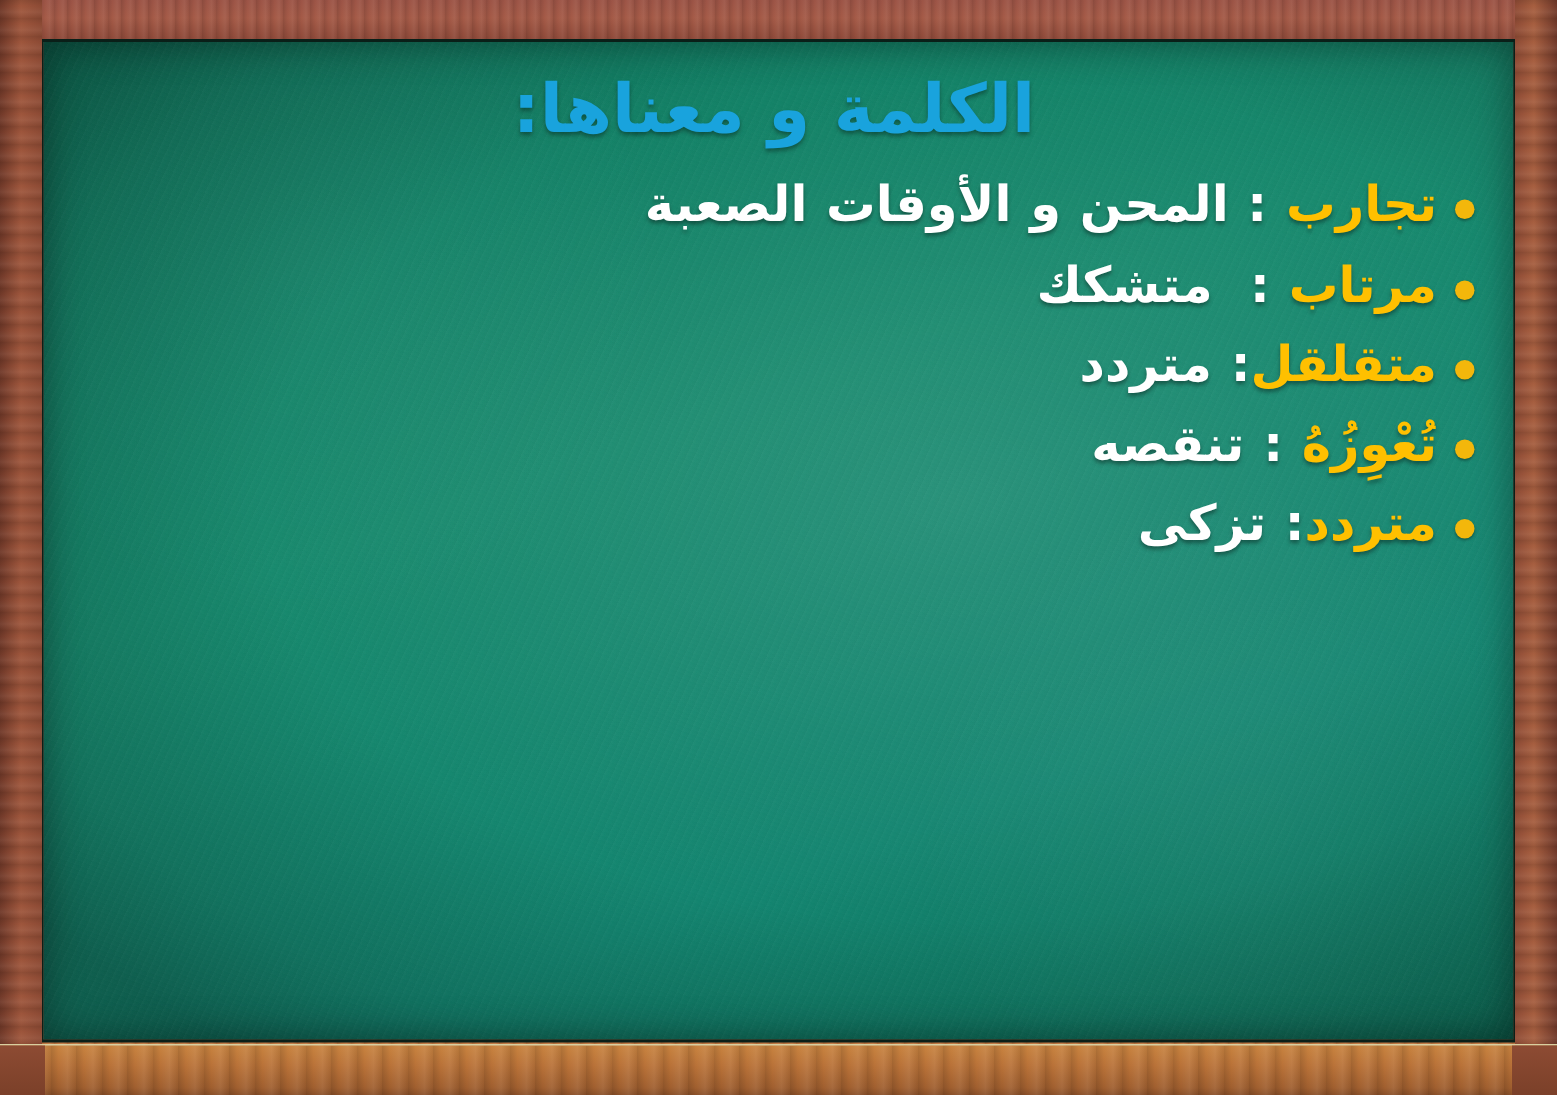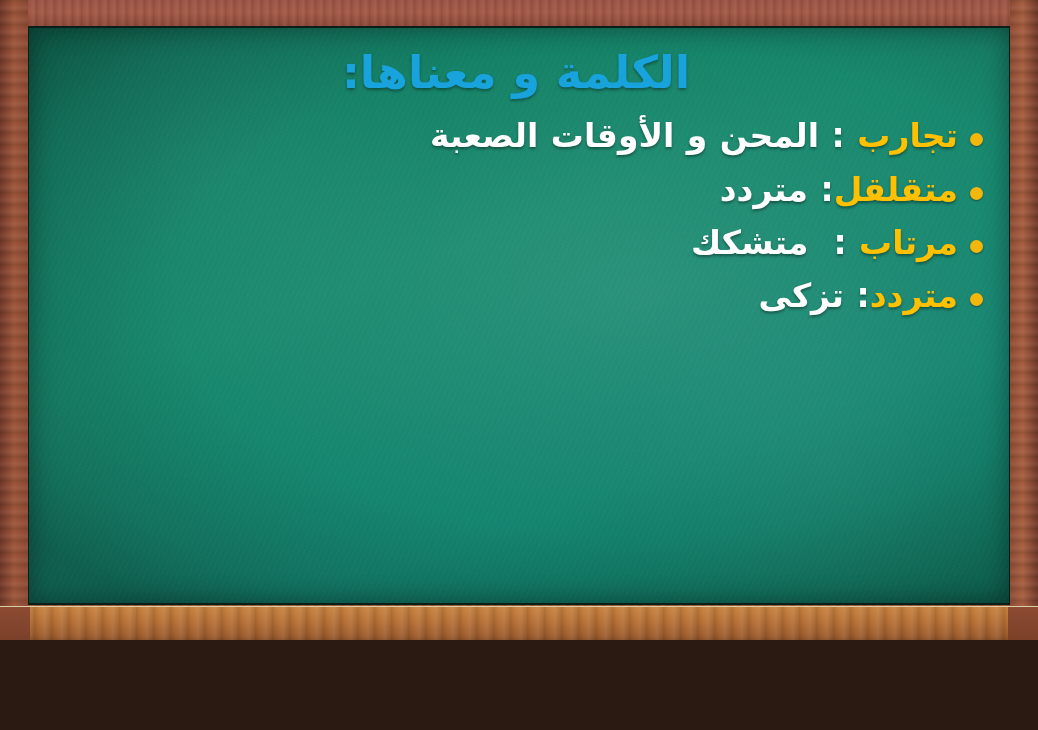--- a/index.html
+++ b/index.html
@@ -12,21 +12,21 @@
     width: 1038px;
     height: 730px;
     overflow: hidden;
     font-family: "DejaVu Sans", "Liberation Sans", sans-serif;
   }
 
   
   .frame {
     position: relative;
     width: 1038px;
-    height: 640px;
+    height: 730px;
     box-sizing: border-box;
     background:
       
       repeating-linear-gradient(
         90deg,
         rgba(0,0,0,0.10) 0px,
         rgba(0,0,0,0.00) 3px,
         rgba(255,255,255,0.05) 6px,
         rgba(0,0,0,0.06) 9px),
       linear-gradient(180deg,
@@ -210,25 +210,29 @@
 
       <h1 class="title">الكلمة و معناها:</h1>
 
       <ul class="list">
           <li class="item">
             <span class="bullet"></span>
             <span class="item-text"><span class="term">تجارب</span><span class="sep"> : </span><span class="gloss">المحن و الأوقات الصعبة</span></span>
           </li>
           <li class="item">
             <span class="bullet"></span>
+            <span class="item-text"><span class="term">مرتاب</span><span class="sep"> :  </span><span class="gloss">متشكك</span></span>
+          </li>
+          <li class="item">
+            <span class="bullet"></span>
             <span class="item-text"><span class="term">متقلقل</span><span class="sep">: </span><span class="gloss">متردد</span></span>
           </li>
           <li class="item">
             <span class="bullet"></span>
-            <span class="item-text"><span class="term">مرتاب</span><span class="sep"> :  </span><span class="gloss">متشكك</span></span>
+            <span class="item-text"><span class="term">تُعْوِزُهُ</span><span class="sep"> : </span><span class="gloss">تنقصه</span></span>
           </li>
           <li class="item">
             <span class="bullet"></span>
             <span class="item-text"><span class="term">متردد</span><span class="sep">: </span><span class="gloss">تزكى</span></span>
           </li>
         </ul>
 
     </div>
   </div>
 

